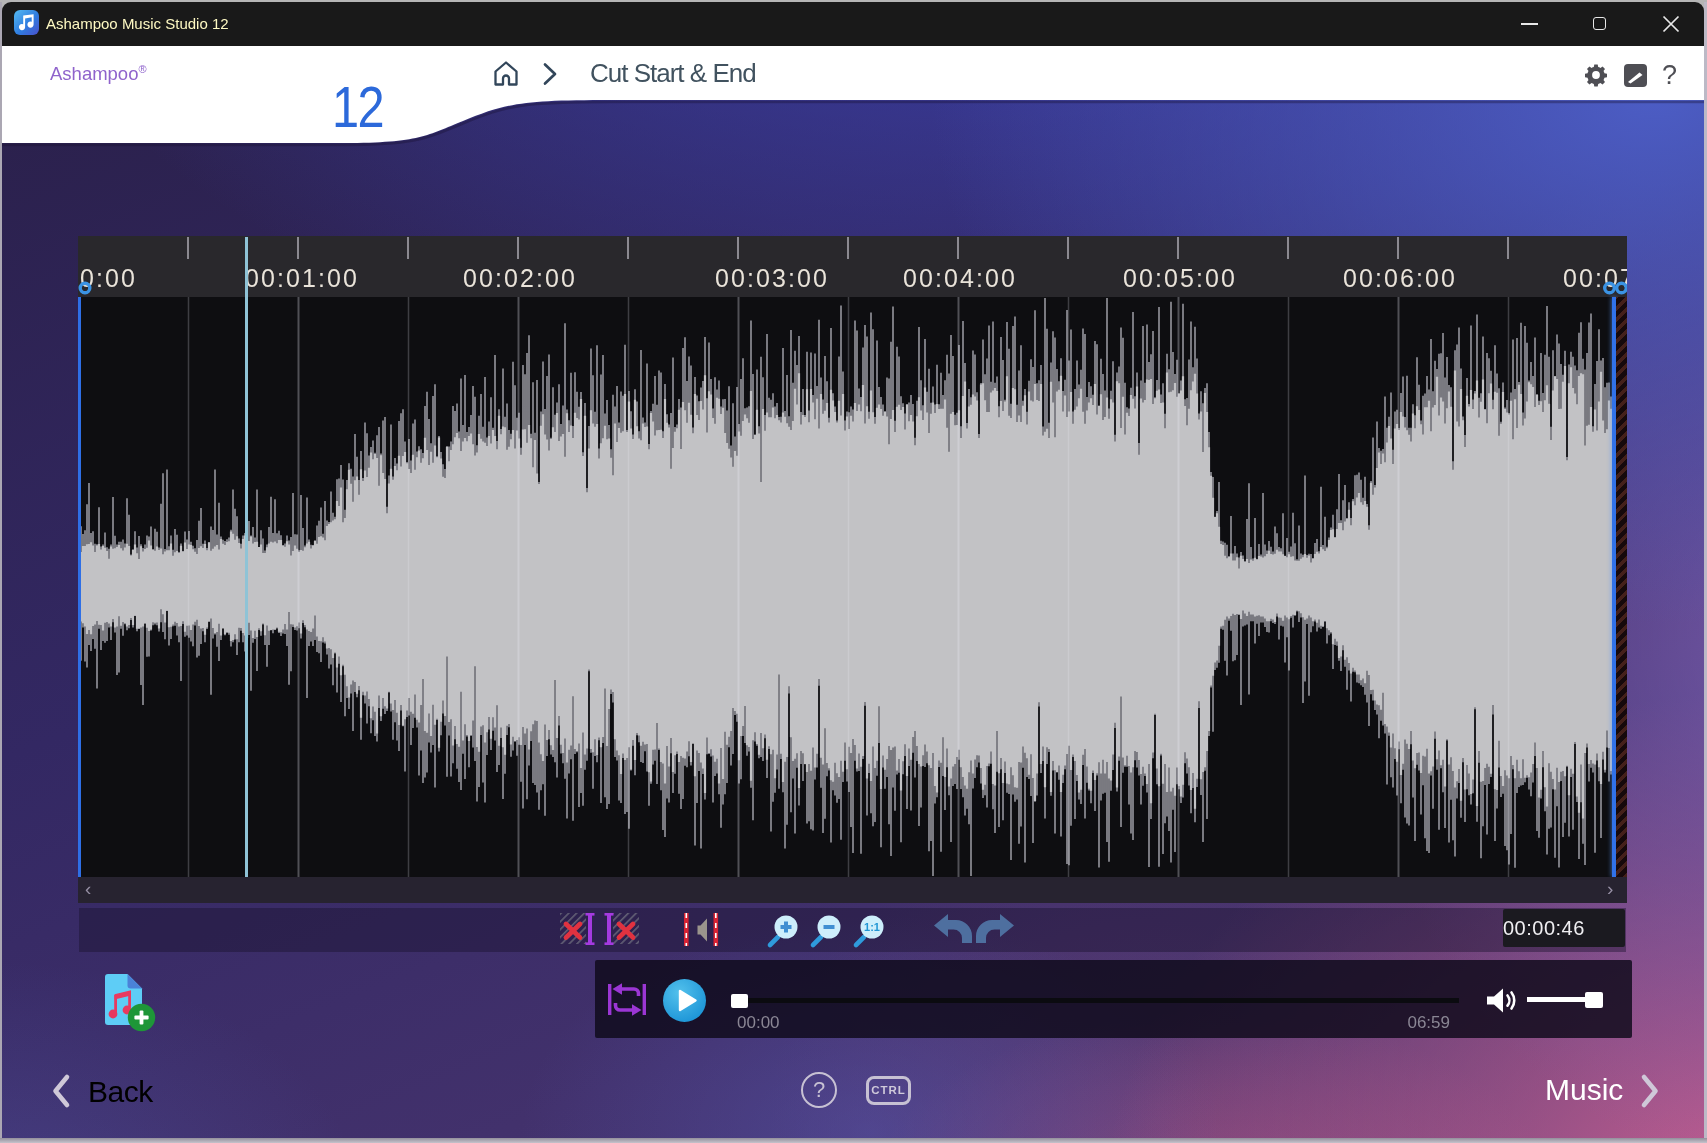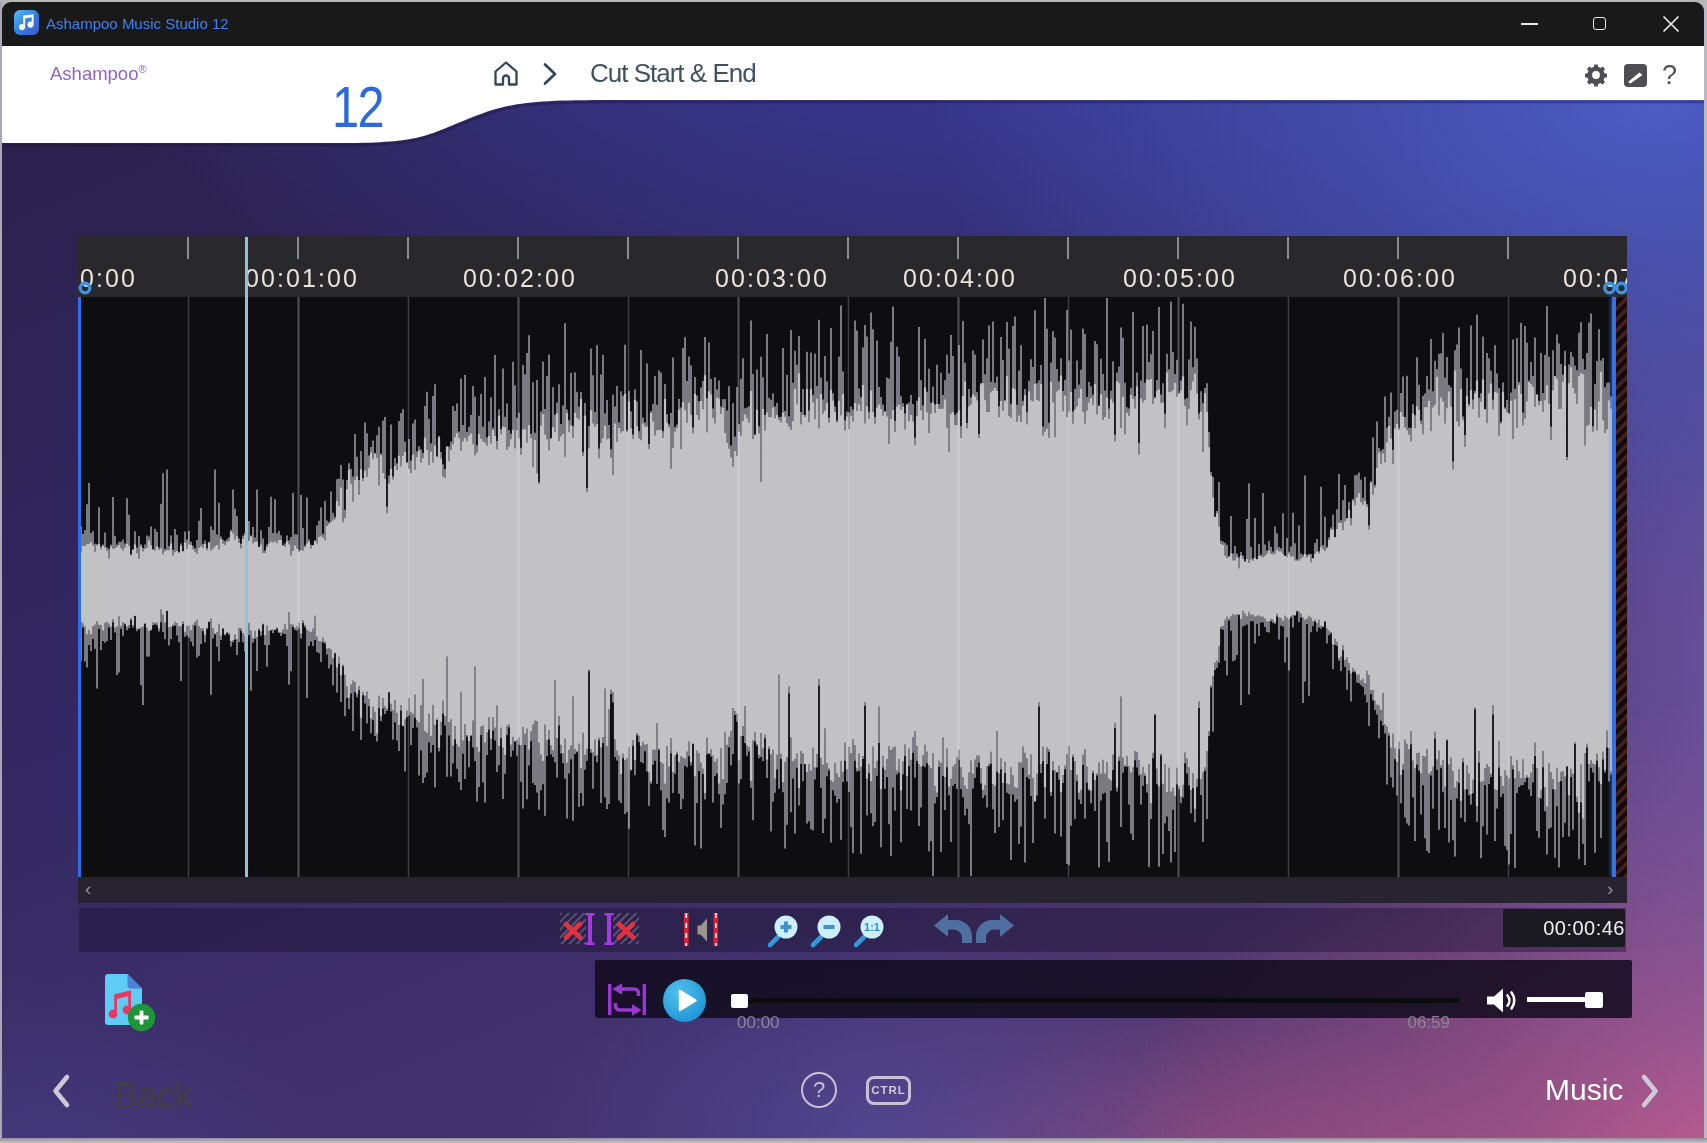--- a/index.html
+++ b/index.html
@@ -8,21 +8,21 @@
  radial-gradient(640px 800px at 104% 55%, rgba(132,102,188,0.68) 0%, rgba(132,102,188,0) 65%),
  radial-gradient(1080px 830px at 105% 107%, rgba(215,100,150,0.95) 0%, rgba(215,100,150,0) 64%),
  radial-gradient(1600px 950px at 58% -22%, rgba(62,70,188,1.0) 0%, rgba(62,70,188,0) 64%),
  radial-gradient(500px 310px at 51% 99%, rgba(92,96,195,0.38) 0%, rgba(92,96,195,0) 70%),
  radial-gradient(560px 380px at 0% 106%, rgba(86,94,180,0.32) 0%, rgba(86,94,180,0) 65%),
  radial-gradient(520px 270px at 71% 104%, rgba(165,78,128,0.55) 0%, rgba(165,78,128,0) 65%),
  radial-gradient(560px 430px at 68% 97%, rgba(150,80,130,0.26) 0%, rgba(150,80,130,0) 70%),
  linear-gradient(158deg, #2a204a 0%, #332863 40%, #42316c 72%, #493a71 100%)}
 #tbar{position:absolute;left:2px;top:2px;width:1702px;height:44px;background:#191919;border-radius:9px 9px 0 0}
 #tbar .ticon{position:absolute;left:12px;top:8px;width:25px;height:25px;border-radius:6px;background:linear-gradient(135deg,#55bbf2 0%,#2f7de0 55%,#4a50cc 100%)}
-#tbar .ttxt{position:absolute;left:44px;top:0;line-height:43px;font-size:15px;color:#3b82f6}
+#tbar .ttxt{position:absolute;left:44px;top:0;line-height:43px;font-size:15px;color:#fef9c3}
 .wbtn{position:absolute;top:0;height:44px}
 #hdr{position:absolute;left:0;top:46px}
 #logo-a{position:absolute;left:50px;top:63px;font-size:18.5px;color:#8f63cc}
 #logo-a sup{font-size:11px}
 #logo-m{position:absolute;left:46px;top:88px;font-size:48px;line-height:44px;letter-spacing:-0.9px;white-space:nowrap}
 #logo-m .grad{background:linear-gradient(90deg,#8a3ed6 0%,#7447d8 40%,#5056d8 75%,#4463da 100%);-webkit-background-clip:text;background-clip:text;color:transparent}
 #logo-12{position:absolute;left:332px;top:86px;font-size:58px;line-height:42px;color:#2c69da;letter-spacing:-2px;transform:scaleX(0.84);transform-origin:0 0}
 #crumb-t{position:absolute;left:590px;top:58px;font-size:26px;letter-spacing:-1px;color:#41525f}
 #hq{position:absolute;left:1662px;top:60px;font-size:27px;color:#4e4e54}
 #h1{position:absolute;left:78px;top:177px;font-size:36px;letter-spacing:-0.7px;color:#f2f1f6}
@@ -33,30 +33,30 @@
 #cline{position:absolute;left:0;top:350px;width:1549px;height:1px;background:#46464b}
 #wsvg{position:absolute;left:0;top:61px}
 #playhead{position:absolute;left:167px;top:1px;width:3px;height:640px;background:#8fc3d6}
 #lline{position:absolute;left:0;top:61px;width:3px;height:580px;background:#2e6fe6}
 #rline{position:absolute;left:1534px;top:61px;width:4px;height:580px;background:#3172e8;box-shadow:0 0 5px rgba(90,150,245,0.8)}
 #hatch{position:absolute;left:1538px;top:61px;width:11px;height:580px;background:repeating-linear-gradient(315deg,#44201a 0 3.5px,#16090b 3.5px 8px)}
 #sbar{position:absolute;left:0;top:641px;width:1549px;height:26px;background:#272330;color:#968fa4}
 #sbar .sl{position:absolute;left:7px;top:0;font-size:19px;line-height:24px}
 #sbar .sr{position:absolute;left:1529px;top:0;font-size:19px;line-height:24px}
 #tools{position:absolute;left:79px;top:908px;width:1547px;height:44px;background:rgba(24,16,44,0.42)}
-#tbox{position:absolute;left:1424px;top:1px;width:122px;height:38px;background:#1b1a20;border-radius:2px;color:#f0eff2;font-size:20px;letter-spacing:0.5px;text-align:right;line-height:38px}
-#player{position:absolute;left:595px;top:960px;width:1037px;height:58px;background:rgba(15,11,27,0.84);border-radius:2px}
+#tbox{position:absolute;left:1424px;top:1px;width:122px;height:38px;background:#1b1a20;border-radius:2px;color:#f0eff2;font-size:20px;letter-spacing:0.5px;text-align:left;line-height:38px}
+#player{position:absolute;left:595px;top:960px;width:1037px;height:78px;background:rgba(15,11,27,0.84);border-radius:2px}
 #pplay{position:absolute;left:68px;top:19px;width:43px;height:43px;border-radius:50%;background:radial-gradient(circle at 38% 32%,#53c1ec,#1f97d8 75%)}
 #phandle{position:absolute;left:136px;top:34px;width:17px;height:14px;background:#fff;border-radius:2px;z-index:3}
 #ptrack{position:absolute;left:141px;top:38px;width:723px;height:5px;background:#0b0b10}
 #plbl1{position:absolute;left:142px;top:53px;font-size:17px;color:#8a8694}
 #plbl2{position:absolute;left:810px;top:53px;width:45px;text-align:right;font-size:17px;color:#8a8694}
 #vtrack{position:absolute;left:932px;top:37px;width:76px;height:5px;background:#fff}
 #vhandle{position:absolute;left:990px;top:32px;width:18px;height:16px;background:#fff;border-radius:2px}
-#bback-t{position:absolute;left:114px;top:1075px;font-size:36px;letter-spacing:-0.5px;color:#404040}
+#bback-t{position:absolute;left:88px;top:1075px;font-size:30px;letter-spacing:-0.5px;color:#000000}
 #bnext-t{position:absolute;left:1545px;top:1073px;font-size:30px;color:#fff}
 #bq{position:absolute;left:801px;top:1072px;width:36px;height:36px;border:2.8px solid #c7c1d3;border-radius:50%;color:#c7c1d3;font-size:22px;text-align:center;line-height:31px}
 #bctrl{position:absolute;left:866px;top:1076px;width:45px;height:29px;border:3px solid #c7c1d3;border-radius:8px;color:#cfc9da;font-size:11.5px;font-weight:bold;letter-spacing:1px;text-align:center;line-height:23px}
 .brd{position:absolute;background:#aba7b3}
 svg{position:absolute;overflow:visible}
 </style></head><body>
 <div id="win">
 <div id="bg"></div>
 <div id="tbar">
  <div class="ticon">

